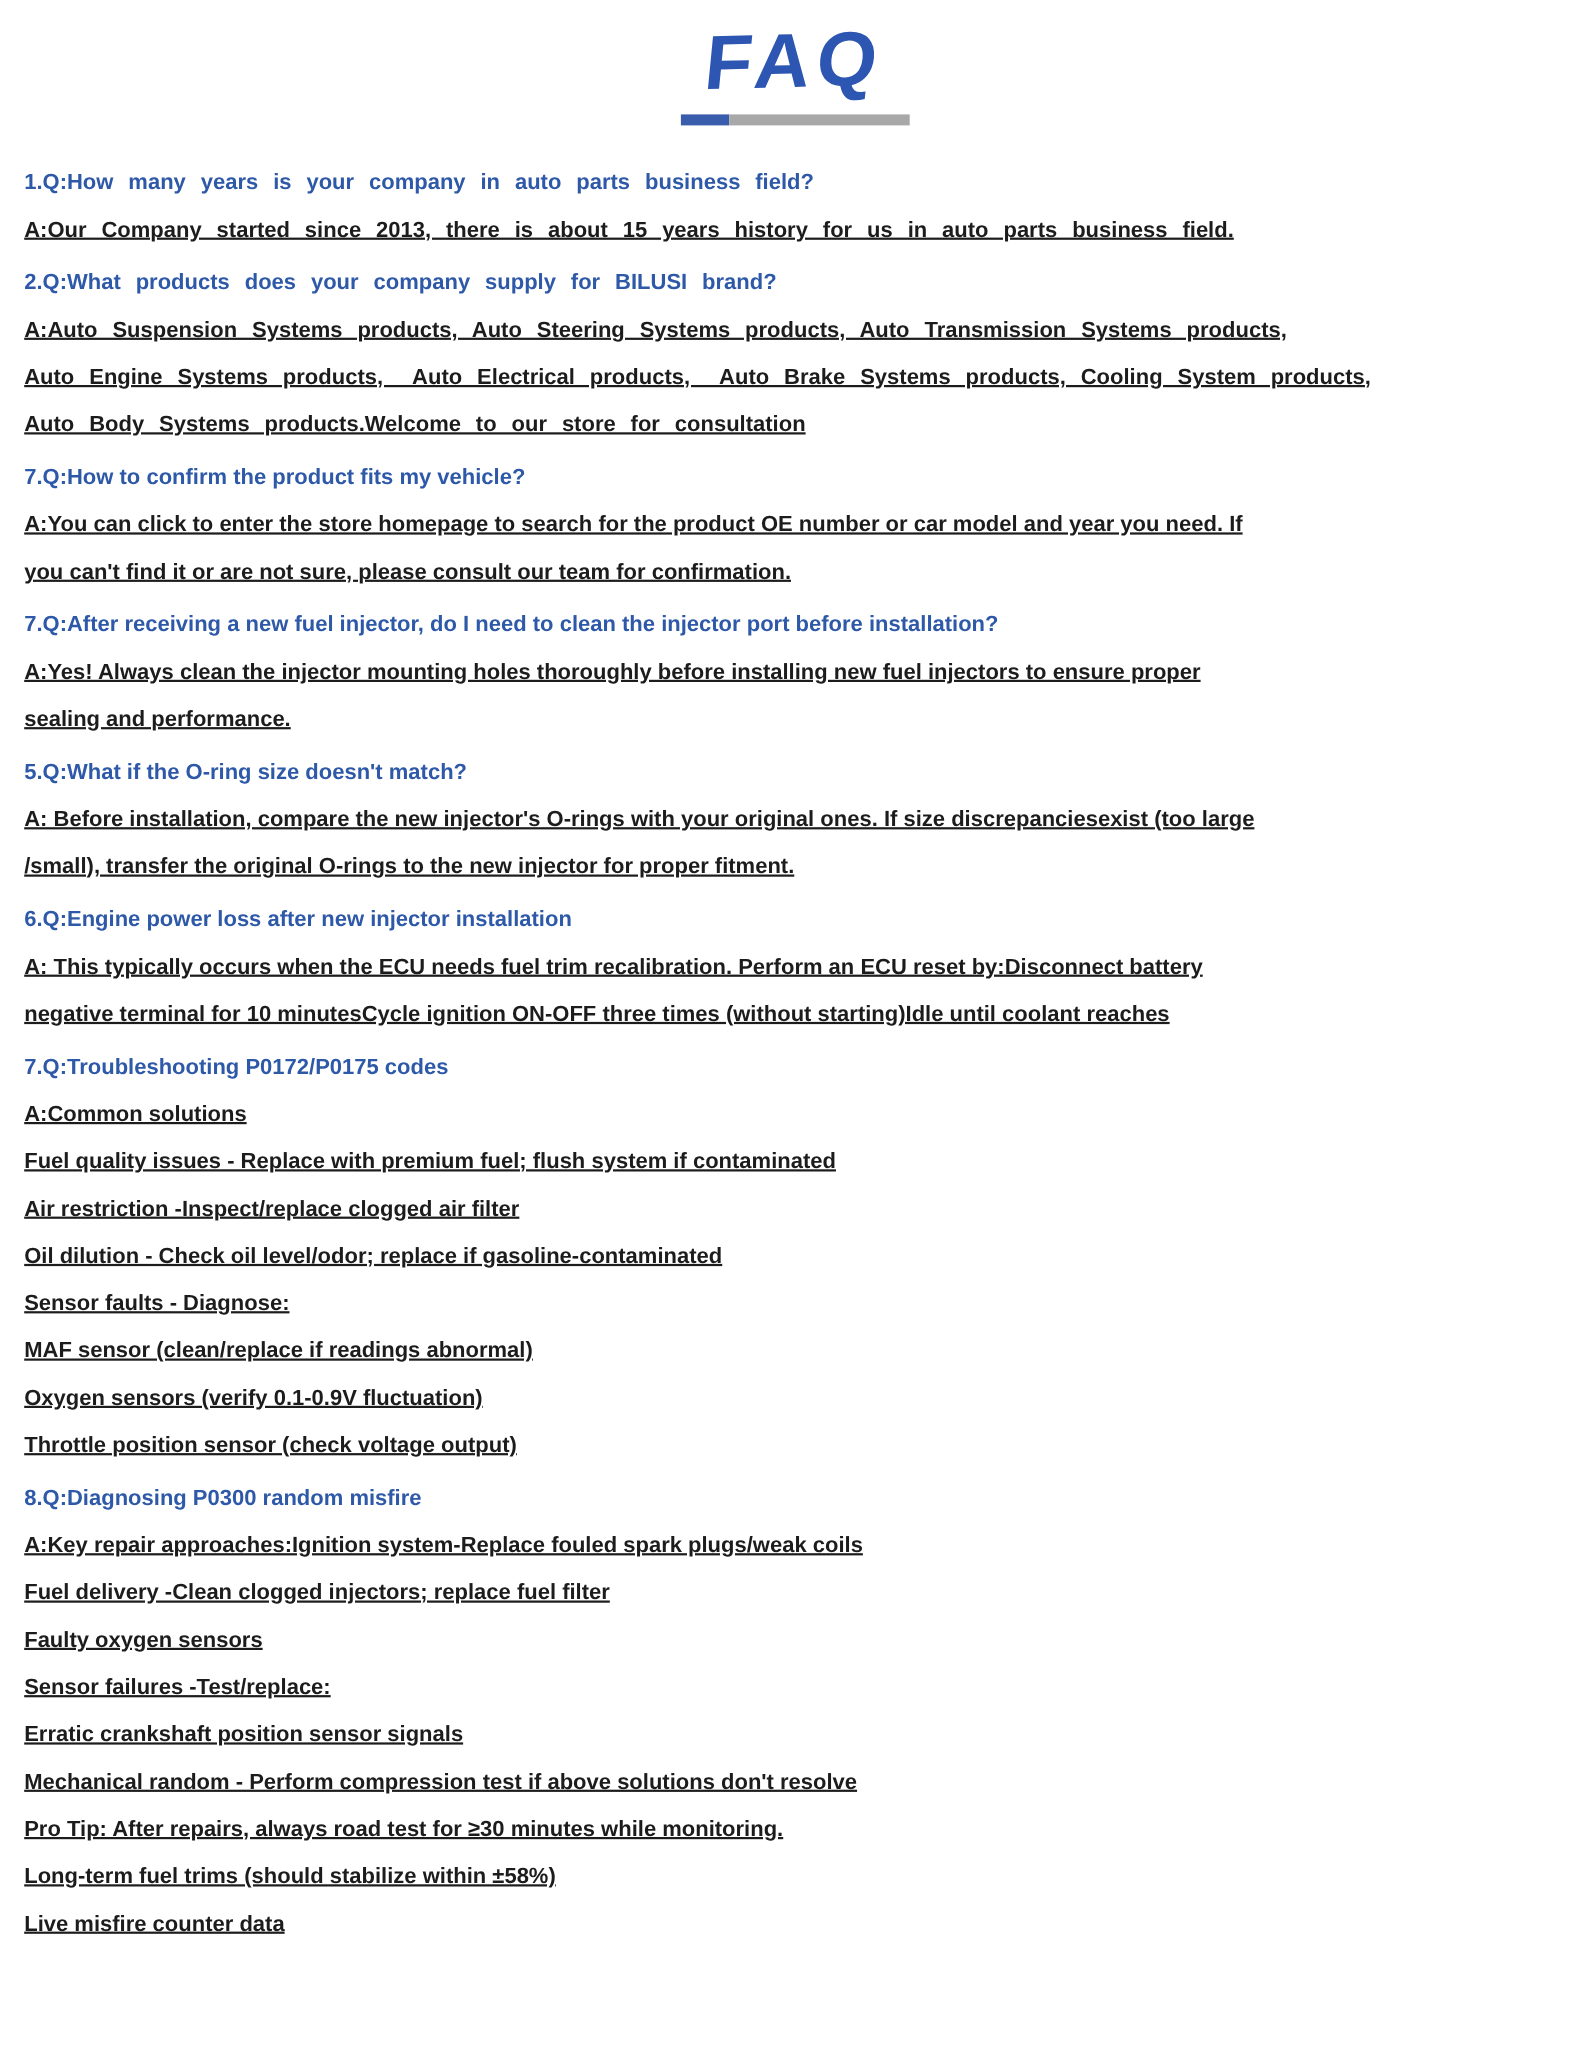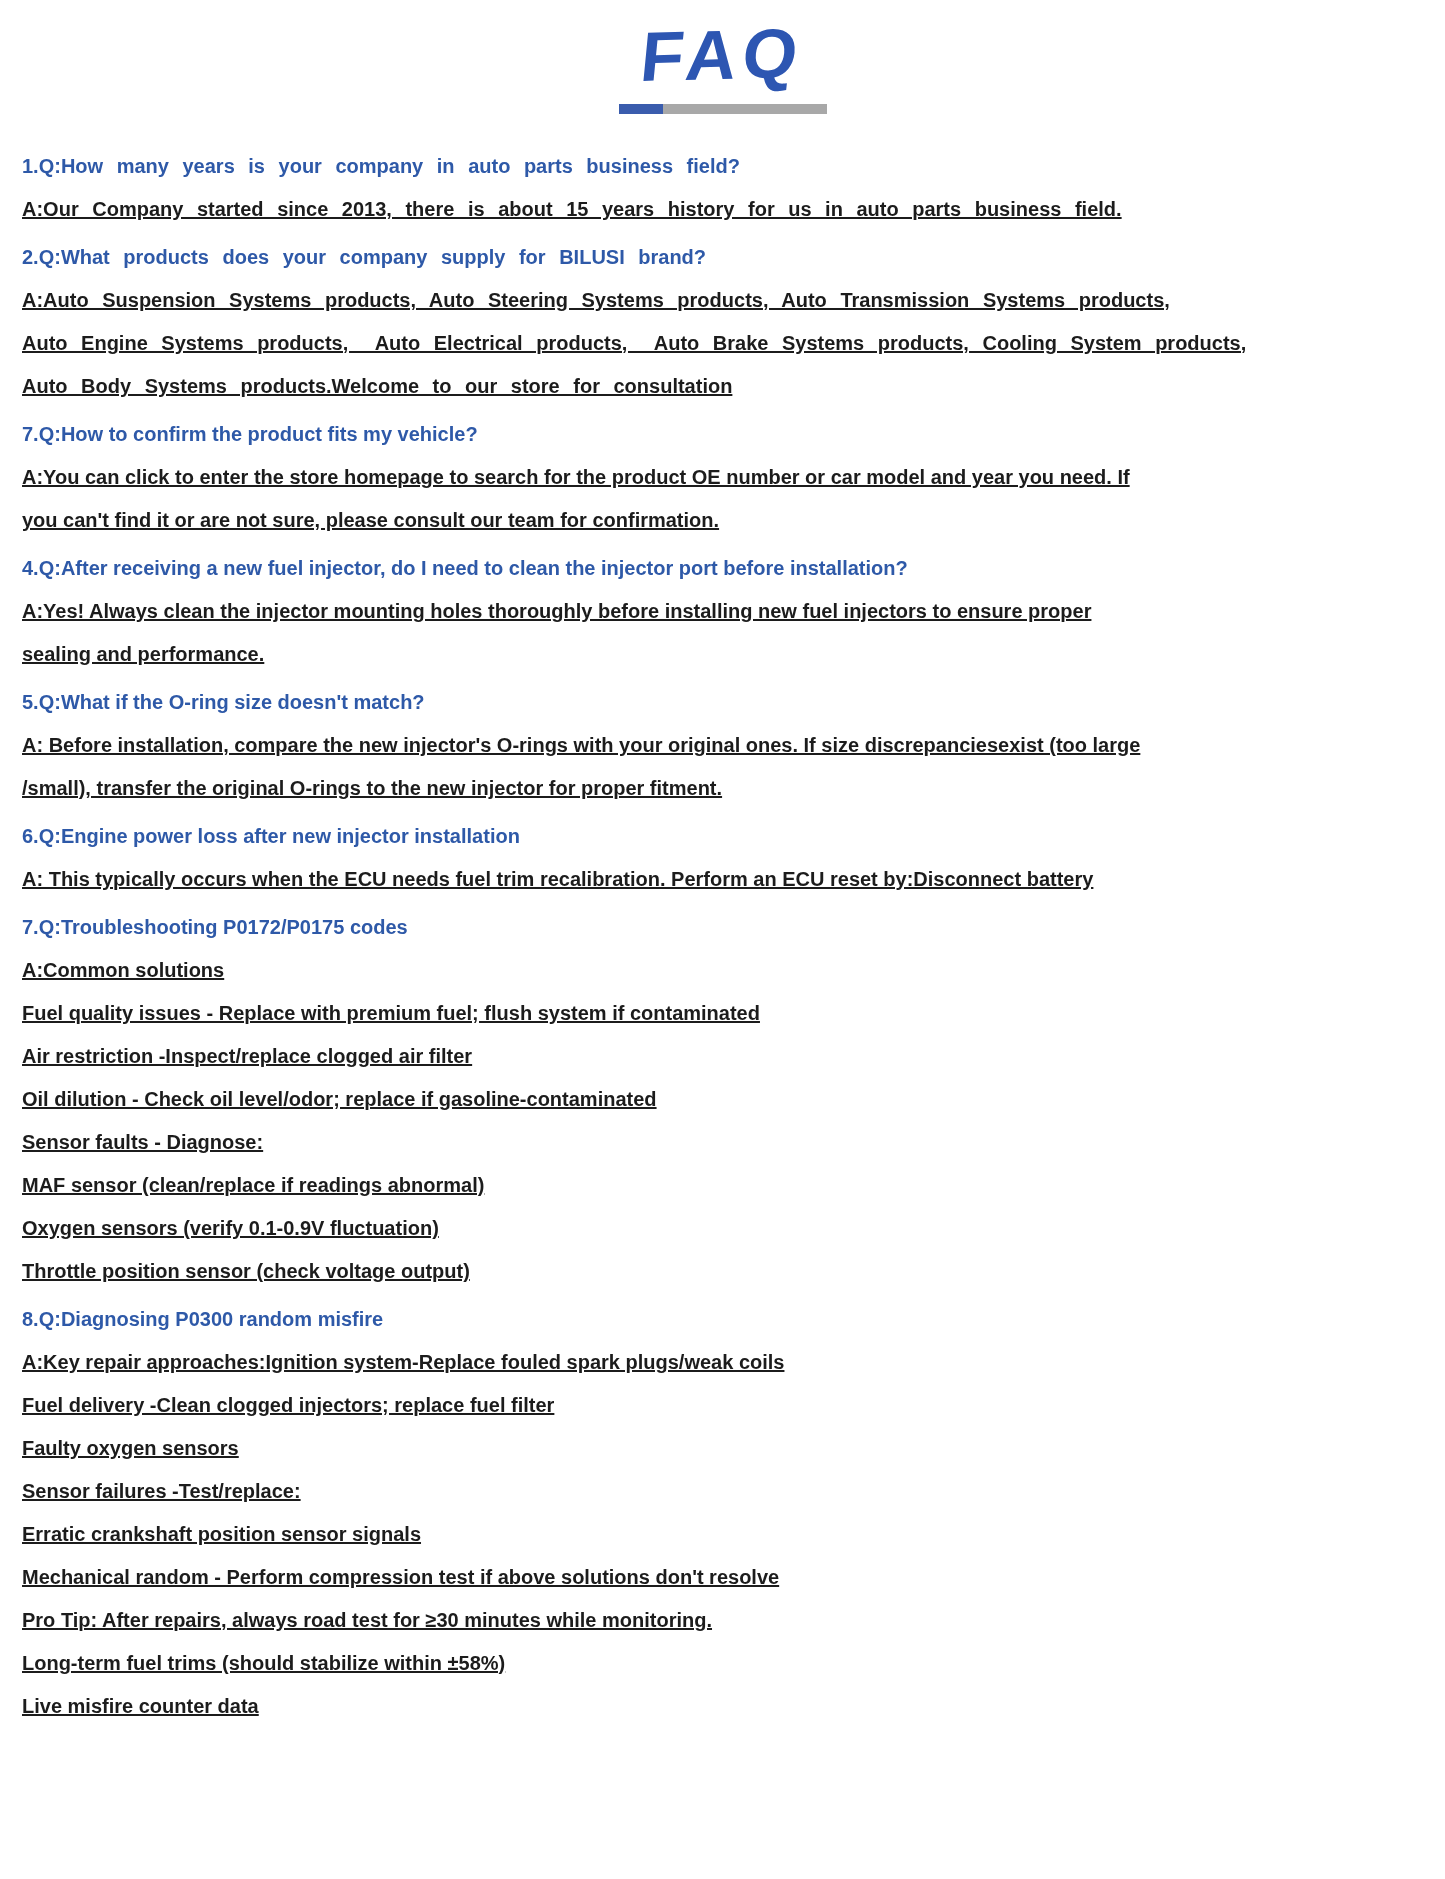--- a/index.html
+++ b/index.html
@@ -77,28 +77,29 @@
 <div class="faq-content">
     <div class="q-line wide">1.Q:How many years is your company in auto parts business field?</div>
     <div class="a-line wide">A:Our Company started since 2013, there is about 15 years history for us in auto parts business field.</div>
     <div class="q-line wide">2.Q:What products does your company supply for BILUSI brand?</div>
     <div class="a-line wide">A:Auto Suspension Systems products, Auto Steering Systems products, Auto Transmission Systems products,</div>
     <div class="a-line wide">Auto Engine Systems products,  Auto Electrical products,  Auto Brake Systems products, Cooling System products,</div>
     <div class="a-line wide">Auto Body Systems products.Welcome to our store for consultation</div>
     <div class="q-line">7.Q:How to confirm the product fits my vehicle?</div>
     <div class="a-line">A:You can click to enter the store homepage to search for the product OE number or car model and year you need. If</div>
     <div class="a-line">you can't find it or are not sure, please consult our team for confirmation.</div>
-    <div class="q-line">4.Q:After receiving a new fuel injector, do I need to clean the injector port before installation?</div>
+    <div class="q-line">7.Q:After receiving a new fuel injector, do I need to clean the injector port before installation?</div>
     <div class="a-line">A:Yes! Always clean the injector mounting holes thoroughly before installing new fuel injectors to ensure proper</div>
     <div class="a-line">sealing and performance.</div>
     <div class="q-line">5.Q:What if the O-ring size doesn't match?</div>
     <div class="a-line">A: Before installation, compare the new injector's O-rings with your original ones. If size discrepanciesexist (too large</div>
     <div class="a-line">/small), transfer the original O-rings to the new injector for proper fitment.</div>
     <div class="q-line">6.Q:Engine power loss after new injector installation</div>
     <div class="a-line">A: This typically occurs when the ECU needs fuel trim recalibration. Perform an ECU reset by:Disconnect battery</div>
+    <div class="a-line">negative terminal for 10 minutesCycle ignition ON-OFF three times (without starting)Idle until coolant reaches</div>
     <div class="q-line">7.Q:Troubleshooting P0172/P0175 codes</div>
     <div class="a-line">A:Common solutions</div>
     <div class="a-line">Fuel quality issues - Replace with premium fuel; flush system if contaminated</div>
     <div class="a-line">Air restriction -Inspect/replace clogged air filter</div>
     <div class="a-line">Oil dilution - Check oil level/odor; replace if gasoline-contaminated</div>
     <div class="a-line">Sensor faults - Diagnose:</div>
     <div class="a-line">MAF sensor (clean/replace if readings abnormal)</div>
     <div class="a-line">Oxygen sensors (verify 0.1-0.9V fluctuation)</div>
     <div class="a-line">Throttle position sensor (check voltage output)</div>
     <div class="q-line">8.Q:Diagnosing P0300 random misfire</div>

